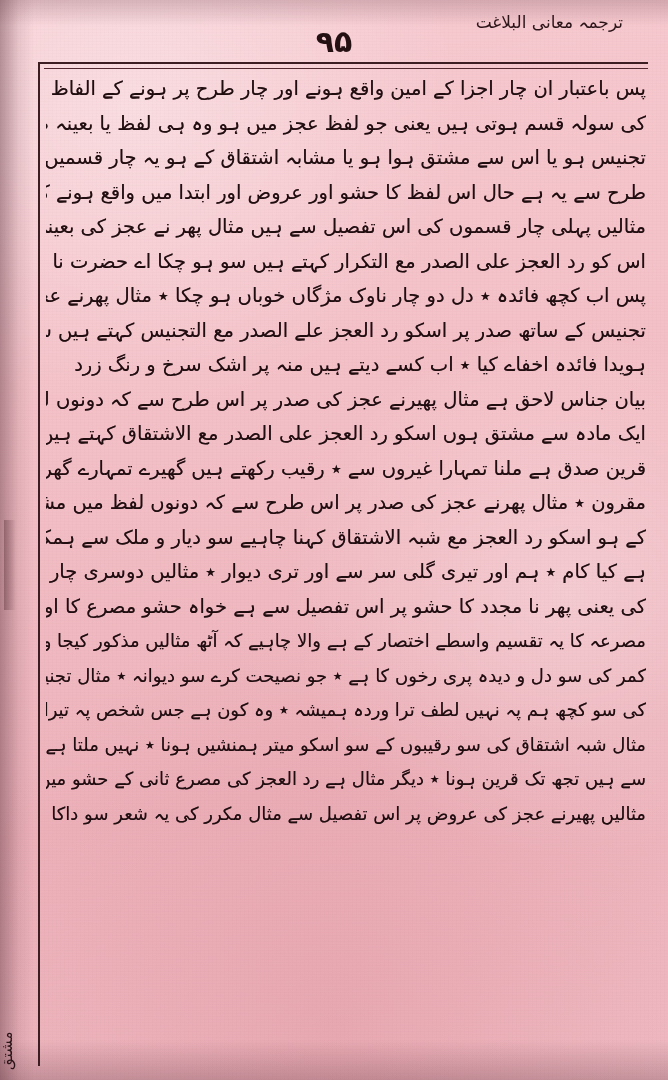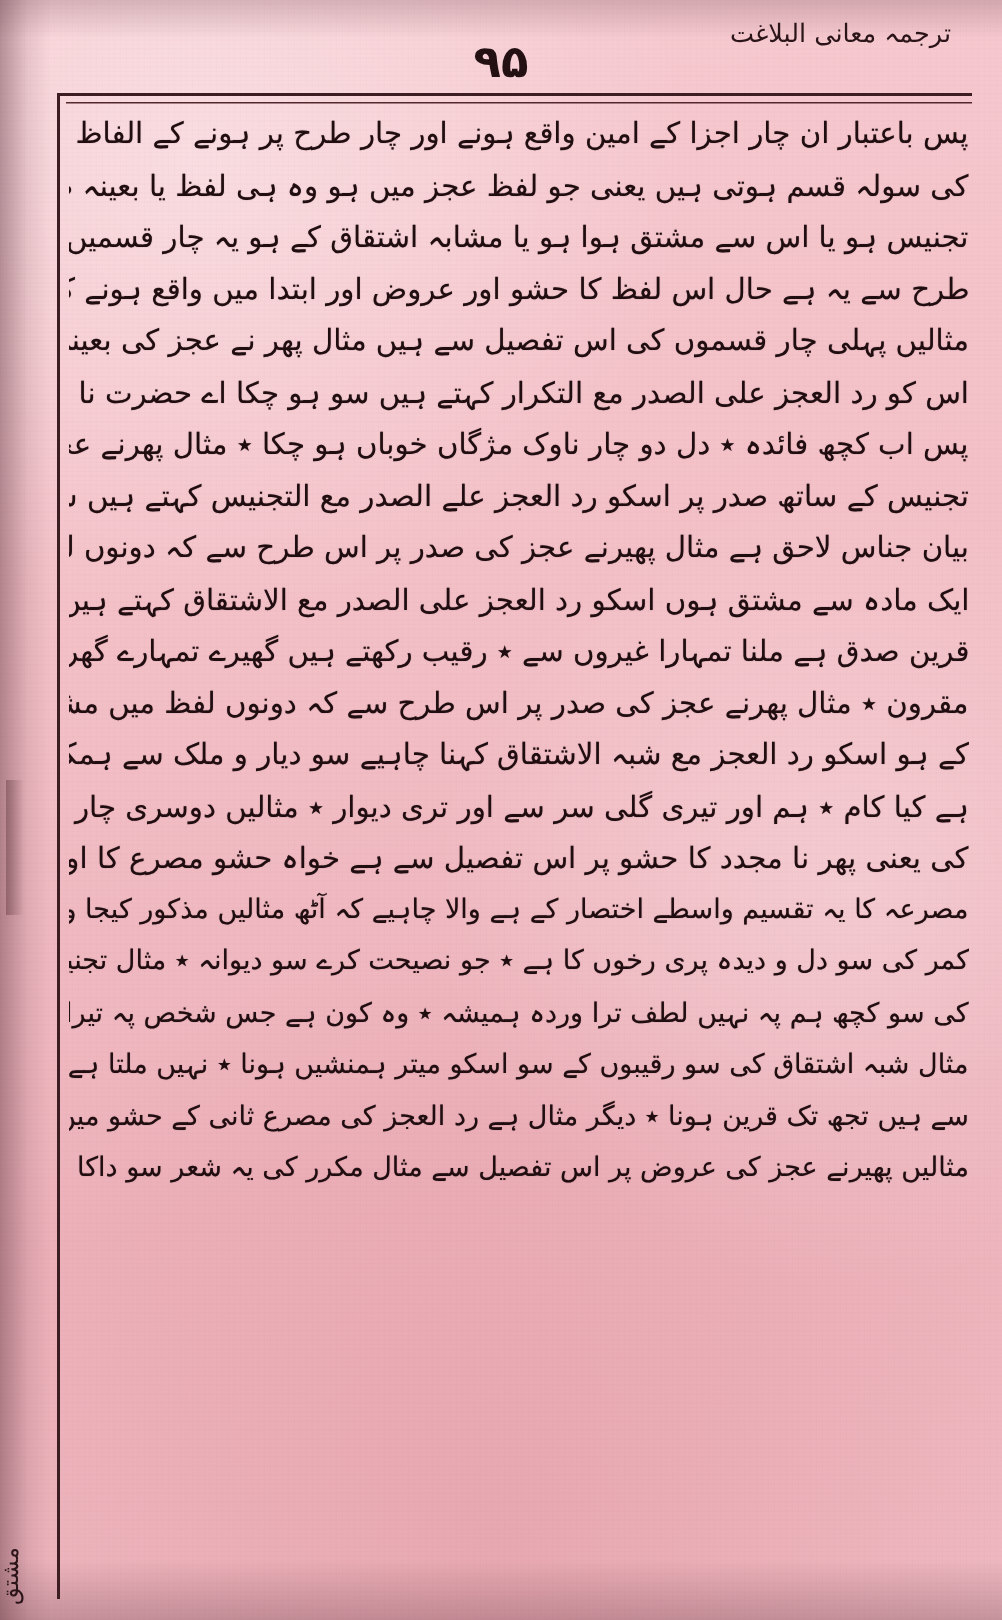--- a/index.html
+++ b/index.html
@@ -61,21 +61,21 @@
   .header {
     position: absolute;
     top: 6px;
     left: 0;
     right: 0;
     height: 58px;
   }
   .book-title {
     position: absolute;
     top: 6px;
-    right: 34px;
+    right: 45px;
     font-family: "DejaVu Sans", sans-serif;
     font-size: 17px;
     color: #2a1418;
     direction: rtl;
     unicode-bidi: bidi-override;
     letter-spacing: -0.5px;
   }
   .page-number {
     position: absolute;
     top: 18px;
@@ -179,20 +179,21 @@
 
   <div class="text-block">
     <div class="line">پس باعتبار ان چار اجزا کے امین واقع ہونے اور چار طرح پر ہونے کے الفاظ کی اس صنعت</div>
     <div class="line">کی سولہ قسم ہوتی ہیں یعنی جو لفظ عجز میں ہو وہ ہی لفظ یا بعینہ صدر میں واقع ہو یا اسکی</div>
     <div class="line">تجنیس ہو یا اس سے مشتق ہوا ہو یا مشابہ اشتقاق کے ہو یہ چار قسمیں ہو میں آور ا سی</div>
     <div class="line">طرح سے یہ ہے حال اس لفظ کا حشو اور عروض اور ابتدا میں واقع ہونے کا</div>
     <div class="line">مثالیں پہلی چار قسموں کی اس تفصیل سے ہیں مثال پھر نے عجز کی بعینہ صدر اصطلاحی پر</div>
     <div class="line">اس کو رد العجز علی الصدر مع التکرار کہتے ہیں سو ہو چکا اے حضرت نا صح</div>
     <div class="line">پس اب کچھ فائدہ ٭ دل دو چار ناوک مژگاں خوباں ہو چکا ٭ مثال پھرنے عجز کی</div>
     <div class="line">تجنیس کے ساتھ صدر پر اسکو رد العجز علے الصدر مع التجنیس کہتے ہیں سو درد دل کا</div>
+    <div class="line">ہویدا فائدہ اخفاے کیا ٭ اب کسے دیتے ہیں منہ پر اشک سرخ و رنگ زرد</div>
     <div class="line">بیان جناس لاحق ہے مثال پھیرنے عجز کی صدر پر اس طرح سے کہ دونوں لفظ</div>
     <div class="line">ایک مادہ سے مشتق ہوں اسکو رد العجز علی الصدر مع الاشتقاق کہتے ہیں سو</div>
     <div class="line">قرین صدق ہے ملنا تمہارا غیروں سے ٭ رقیب رکھتے ہیں گھیرے تمہارے گھر</div>
     <div class="line">مقرون ٭ مثال پھرنے عجز کی صدر پر اس طرح سے کہ دونوں لفظ میں مشابہ اشتقاق</div>
     <div class="line">کے ہو اسکو رد العجز مع شبہ الاشتقاق کہنا چاہیے سو دیار و ملک سے ہمکو کسی کے</div>
     <div class="line">ہے کیا کام ٭ ہم اور تیری گلی سر سے اور تری دیوار ٭ مثالیں دوسری چار قسموں</div>
     <div class="line">کی یعنی پھر نا مجدد کا حشو پر اس تفصیل سے ہے خواہ حشو مصرع کا اول ہو خواہ دوسرے</div>
     <div class="line small">مصرعہ کا یہ تقسیم واسطے اختصار کے ہے والا چاہیے کہ آٹھ مثالیں مذکور کیجا ویں مثال</div>
     <div class="line small">کمر کی سو دل و دیدہ پری رخوں کا ہے ٭ جو نصیحت کرے سو دیوانہ ٭ مثال تجنیس</div>
     <div class="line small">کی سو کچھ ہم پہ نہیں لطف ترا وردہ ہمیشہ ٭ وہ کون ہے جس شخص پہ تیرا نہیں الطاف</div>

